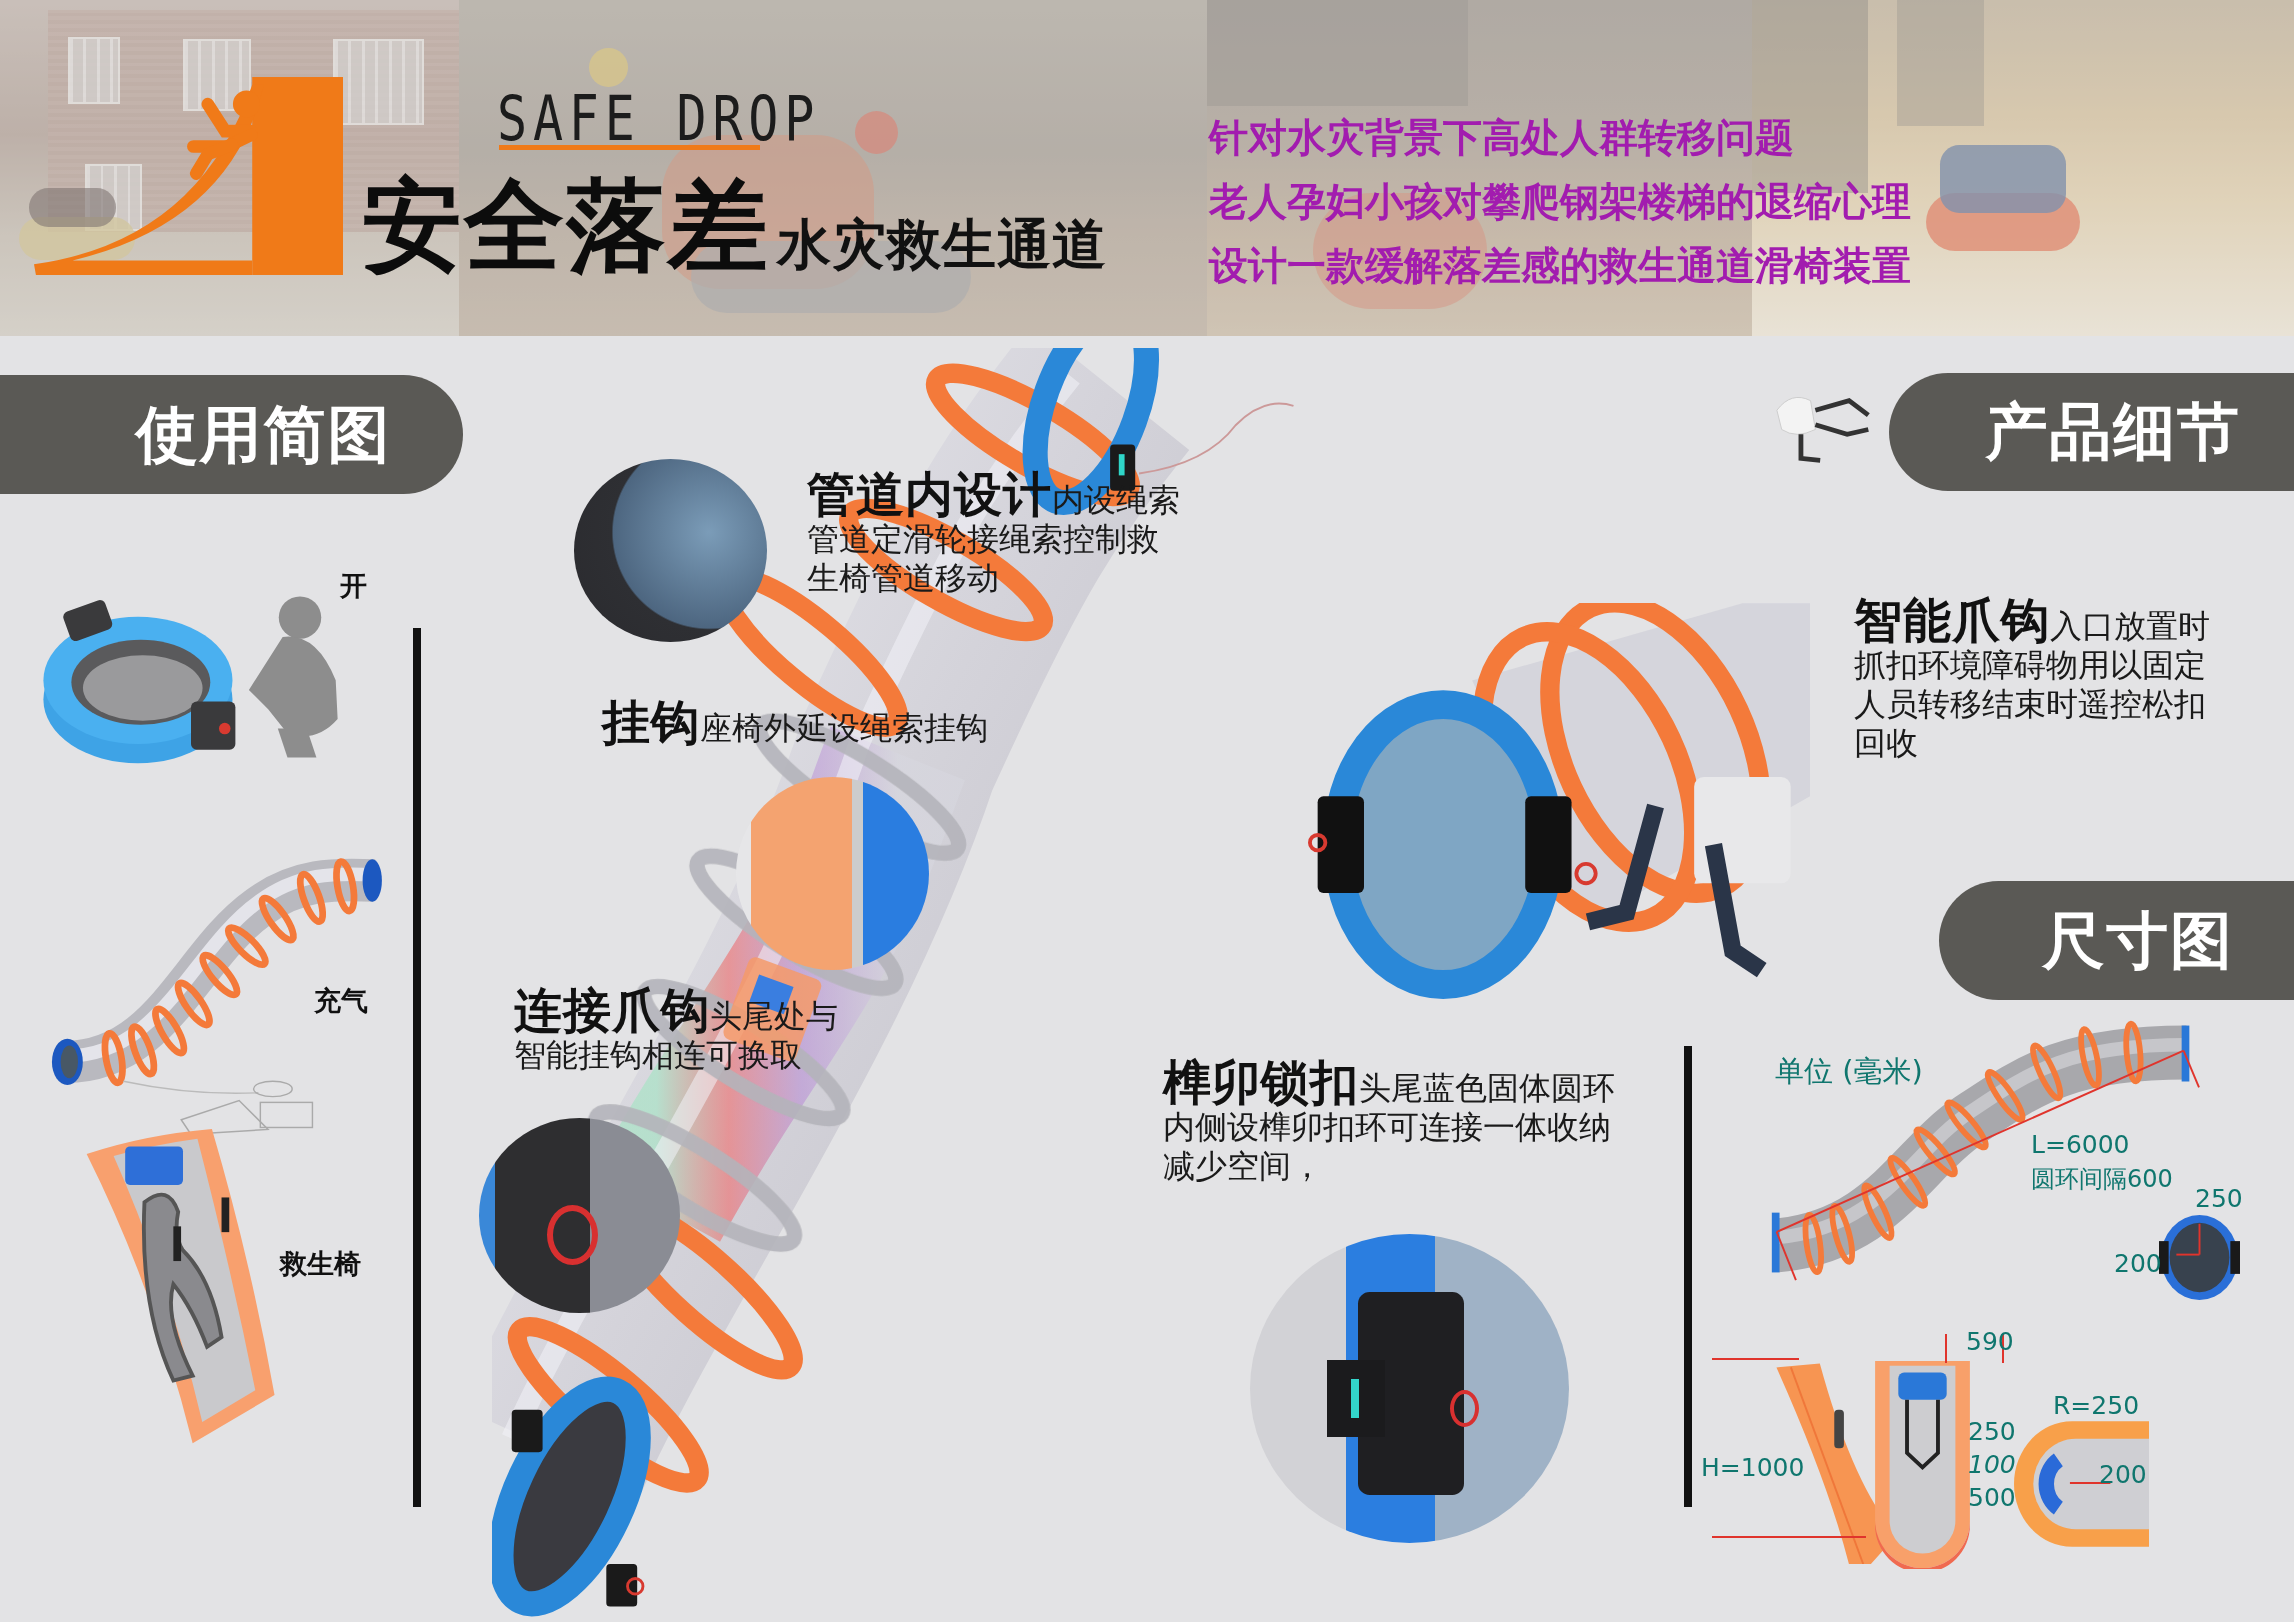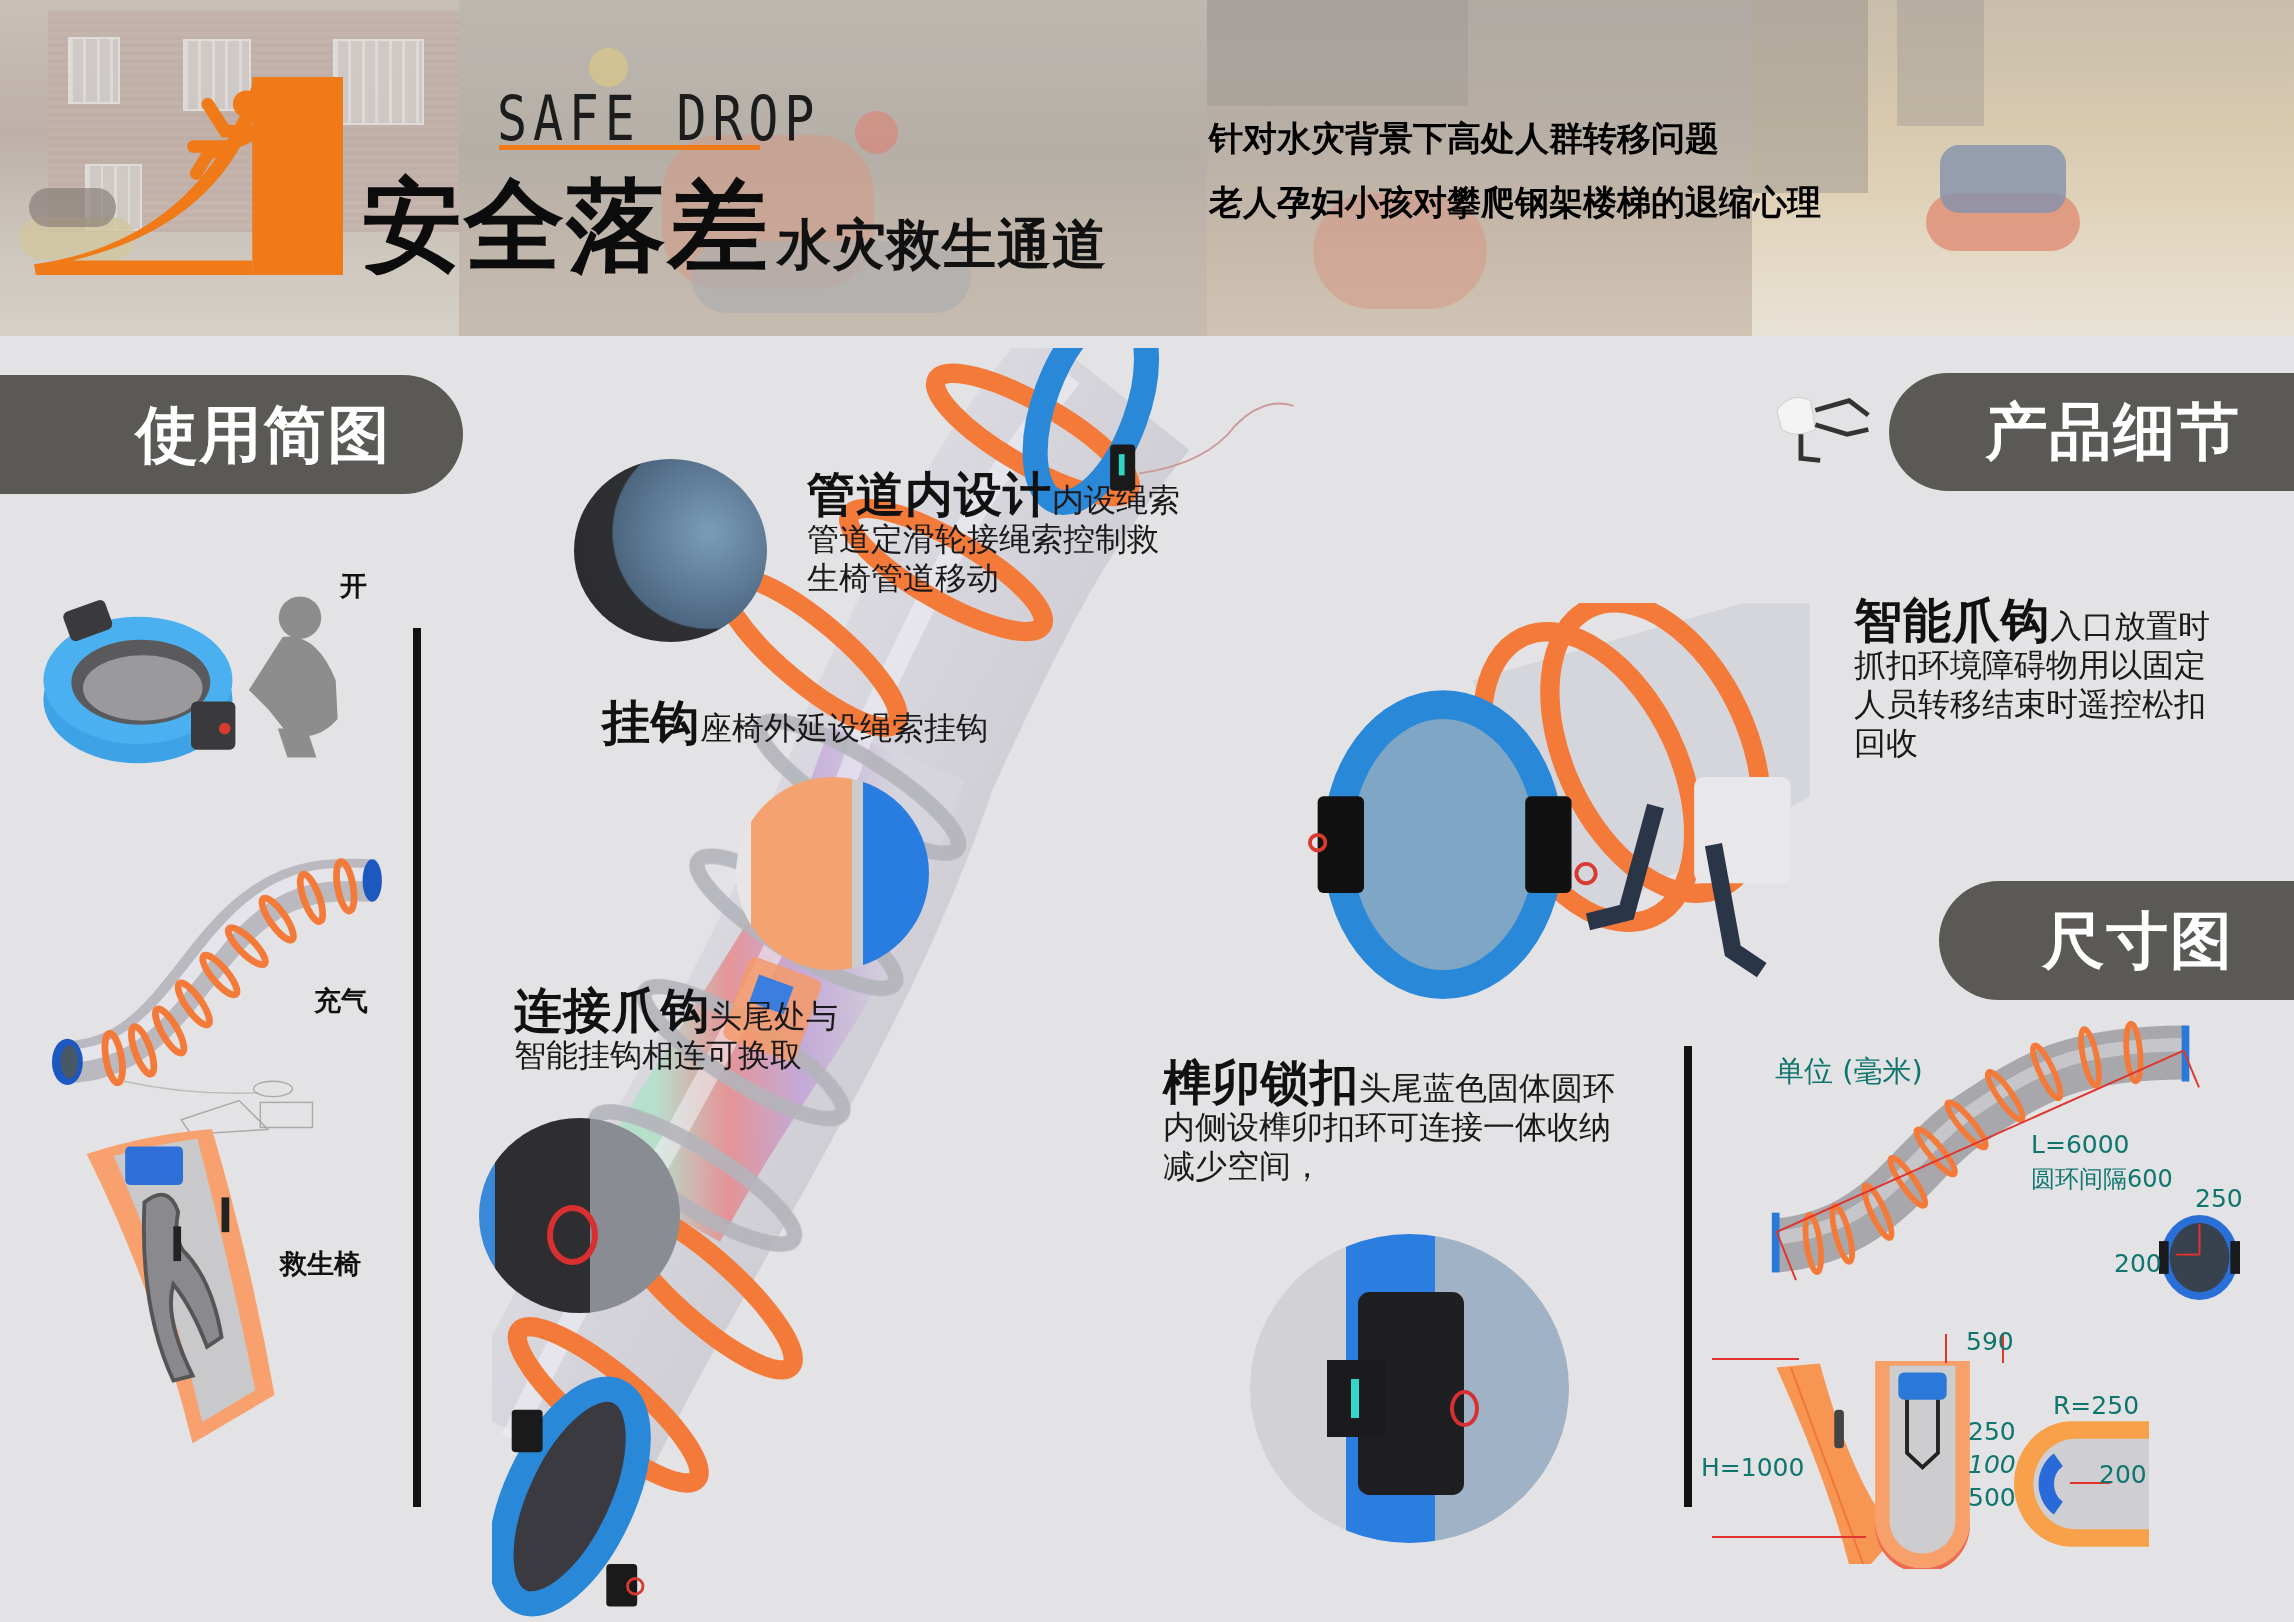--- a/index.html
+++ b/index.html
@@ -16,21 +16,21 @@
   .p4{left:1752px;width:542px;background:linear-gradient(180deg,#b8a78c 0%,#d1b990 35%,#e0cba3 60%,#efe6d4 100%);}
   .wash{position:absolute;left:0;top:0;width:2294px;height:336px;background:rgba(225,222,216,.42);}
   .raft{position:absolute;border-radius:39px;}
   
   .logo{left:34px;top:77px;width:309px;height:198px;}
   .logo svg{width:100%;height:100%;}
   .safe-drop{left:497px;top:82px;font-family:"DejaVu Sans Mono","Liberation Mono",monospace;font-size:50px;letter-spacing:5.8px;color:#1c1c1c;transform:scaleY(1.25);transform-origin:left top;font-weight:400;}
   .safe-line{left:499px;top:145px;width:261px;height:4.8px;background:#f07a18;}
   .title-main{left:362px;top:176px;font-size:100px;font-weight:900;color:#0c0c0c;letter-spacing:1.9px;line-height:1;font-family:"DejaVu Sans",sans-serif;}
   .title-sub{left:777px;top:218px;font-size:54px;font-weight:900;color:#111;line-height:1;letter-spacing:1px;}
-  .intro{left:1209px;top:106px;font-size:34px;font-weight:900;line-height:64px;color:#000000;}
+  .intro{left:1209px;top:106px;font-size:39px;font-weight:900;line-height:64px;color:#a21caf;}
   .intro div{white-space:nowrap;}
   
   .pill{background:#5a5955;color:#fff;font-weight:900;font-size:62px;display:flex;align-items:center;letter-spacing:1.9px;justify-content:center;}
   .pill-left{left:0;top:375px;width:463px;height:119px;border-radius:0 60px 60px 0;padding-left:64px;box-sizing:border-box;}
   .pill-right1{left:1889px;top:373px;width:406px;height:118px;border-radius:60px 0 0 60px;justify-content:flex-end;padding-right:54px;box-sizing:border-box;}
   .pill-right2{left:1939px;top:881px;width:355px;height:119px;border-radius:60px 0 0 60px;justify-content:flex-end;padding-right:60px;box-sizing:border-box;}
   
   .usage-label{font-size:27px;font-weight:900;color:#111;}
   .divider{background:#111;width:7.7px;}
   
@@ -84,20 +84,21 @@
   </svg>
 </div>
 
 <div class="abs safe-drop">SAFE DROP</div>
 <div class="abs safe-line"></div>
 <div class="abs title-main">安全落差</div>
 <div class="abs title-sub">水灾救生通道</div>
 <div class="abs intro">
   <div>针对水灾背景下高处人群转移问题</div>
   <div>老人孕妇小孩对攀爬钢架楼梯的退缩心理</div>
+  <div>设计一款缓解落差感的救生通道滑椅装置</div>
 </div>
 
 <div class="abs pill pill-left">
     <span>使用简图</span>
   </div>
 <div class="abs pill pill-right1">
     <span>产品细节</span>
   </div>
 <div class="abs pill pill-right2">
     <span>尺寸图</span>

